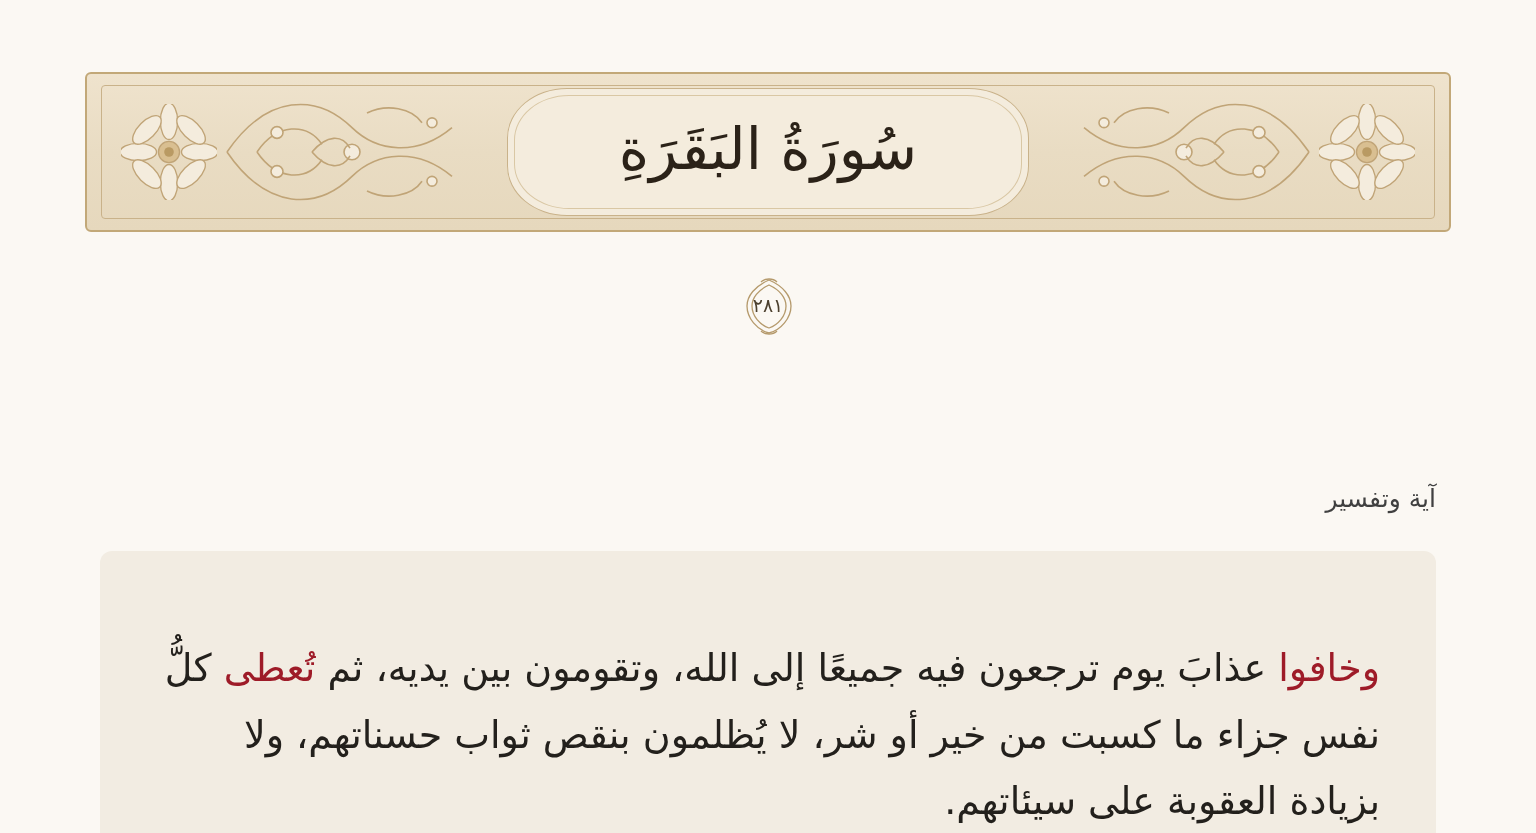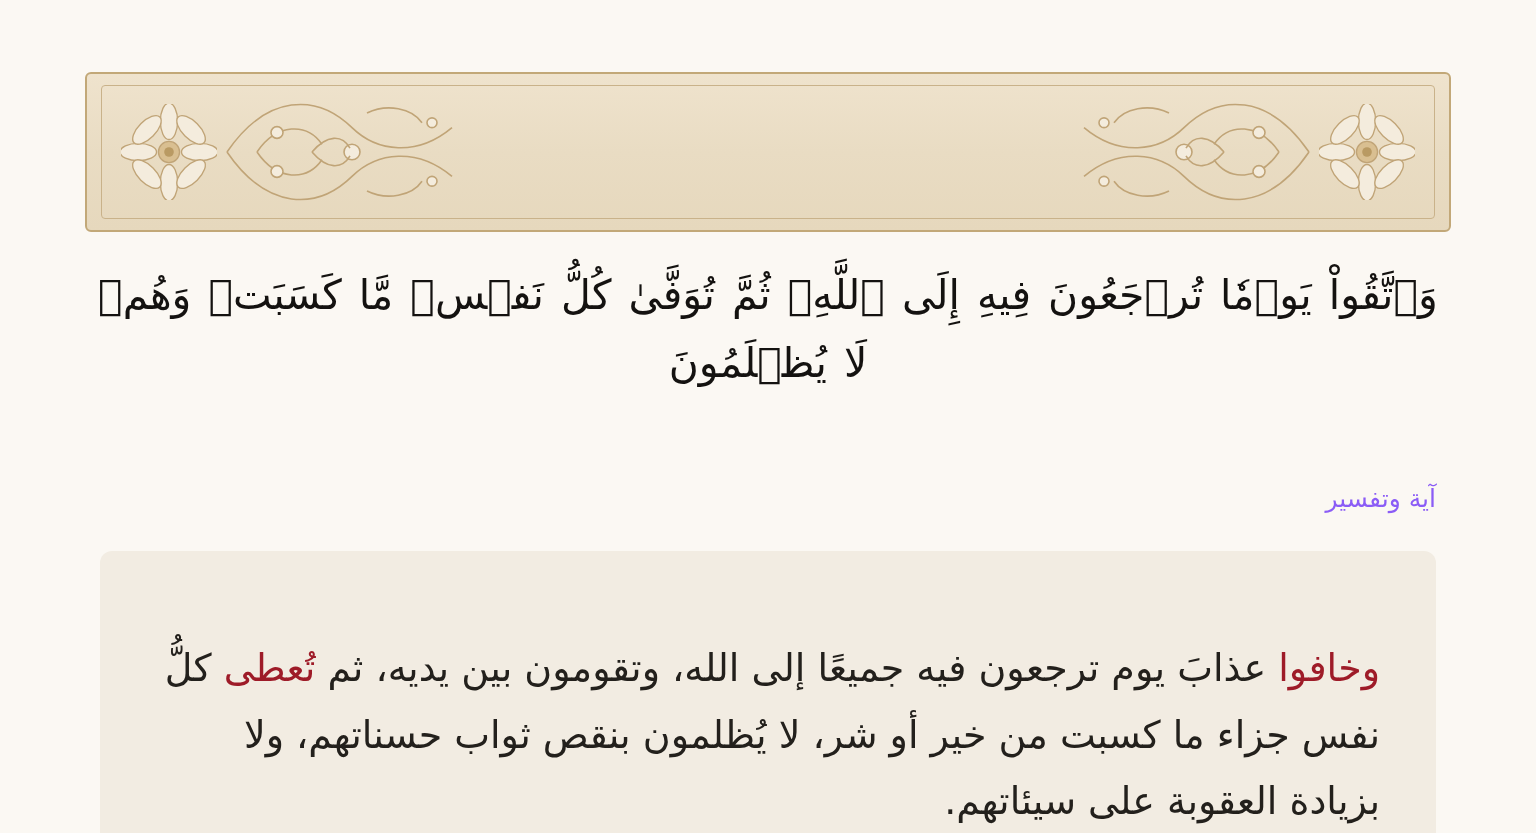--- a/index.html
+++ b/index.html
@@ -132,21 +132,21 @@
     color: #4b3f2d;
     direction: rtl;
   }
 
   
   .section-label {
     position: absolute;
     right: 100px;
     top: 484px;
     font-size: 25px;
-    color: #8b5cf6;
+    color: #404040;
     direction: rtl;
   }
 
   
   .tafsir-card {
     position: absolute;
     left: 100px;
     top: 551px;
     width: 1336px;
     min-height: 262px;
@@ -246,24 +246,39 @@
           <circle cx="60" cy="60" r="6" fill="#f4ecdd"></circle>
           <circle cx="60" cy="100" r="6" fill="#f4ecdd"></circle>
           <circle cx="215" cy="50" r="5" fill="#f4ecdd"></circle>
           <circle cx="215" cy="110" r="5" fill="#f4ecdd"></circle>
           <path d="M95 80 C 110 62, 125 62, 133 76"></path>
           <path d="M95 80 C 110 98, 125 98, 133 84"></path>
         </g>
       </svg>
     </div>
 
+    <div class="cartouche">
+      <div class="surah-title">سُورَةُ البَقَرَةِ</div>
+    </div>
   </div>
 
   <div class="ayah-block">
-    <div class="ayah-text">وَٱتَّقُواْ يَوۡمٗا تُرۡجَعُونَ فِيهِ إِلَى ٱللَّهِۖ ثُمَّ تُوَفَّىٰ كُلُّ نَفۡسٖ مَّا كَسَبَتۡ وَهُمۡ لَا يُظۡلَمُونَ</div>
+    <div class="ayah-marker">
+      <div class="badge">
+        <svg viewBox="0 0 60 60" style="position:absolute;left:0;top:0;width:60px;height:60px;">
+          <g fill="none" stroke="#b59a6c" stroke-width="1.3">
+            <path d="M30 4 C 44 10, 52 20, 52 30 C 52 42, 42 54, 30 57 C 18 54, 8 42, 8 30 C 8 20, 16 10, 30 4 Z"></path>
+            <path d="M30 9 C 41 14, 47 22, 47 30 C 47 40, 39 49, 30 52 C 21 49, 13 40, 13 30 C 13 22, 19 14, 30 9 Z"></path>
+            <path d="M22 6 C 26 2, 34 2, 38 6"></path>
+            <path d="M22 55 C 26 59, 34 59, 38 55"></path>
+          </g>
+        </svg>
+        <span class="num">٢٨١</span>
+      </div>
+    </div>
   </div>
 
   <div class="section-label">آية وتفسير</div>
 
   <div class="tafsir-card">
     <p class="tafsir-text">
       <span class="hl">وخافوا</span><span> عذابَ يوم ترجعون فيه جميعًا إلى الله، وتقومون بين يديه، ثم </span><span class="hl">تُعطى</span><span> كلُّ نفس جزاء ما كسبت من خير أو شر، لا يُظلمون بنقص ثواب حسناتهم، ولا بزيادة العقوبة على سيئاتهم.</span>
     </p>
   </div>
 

